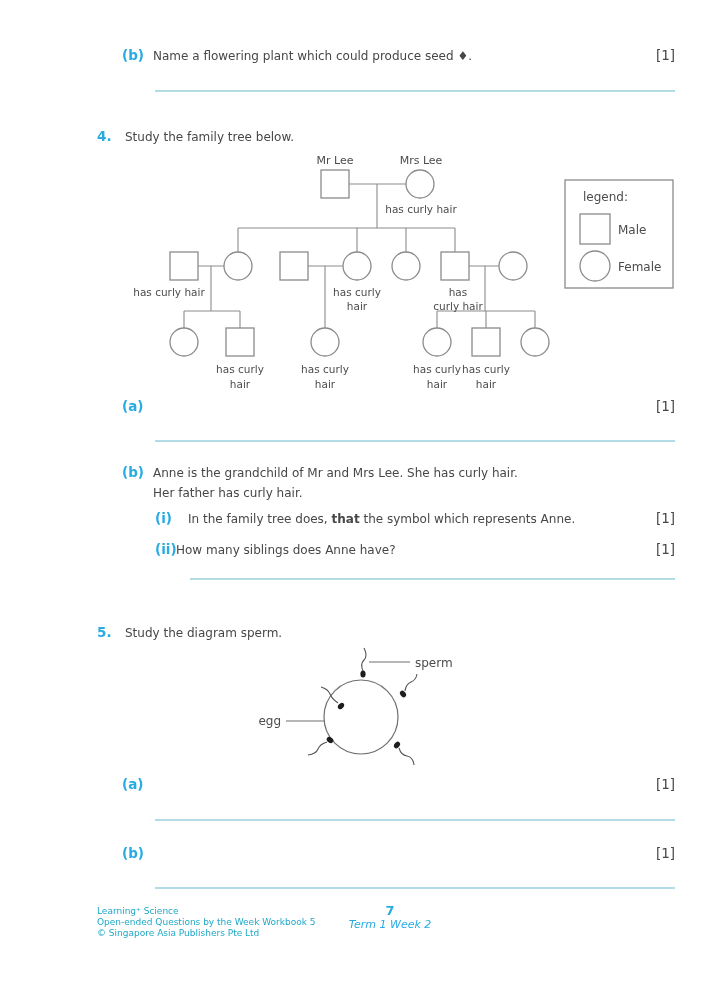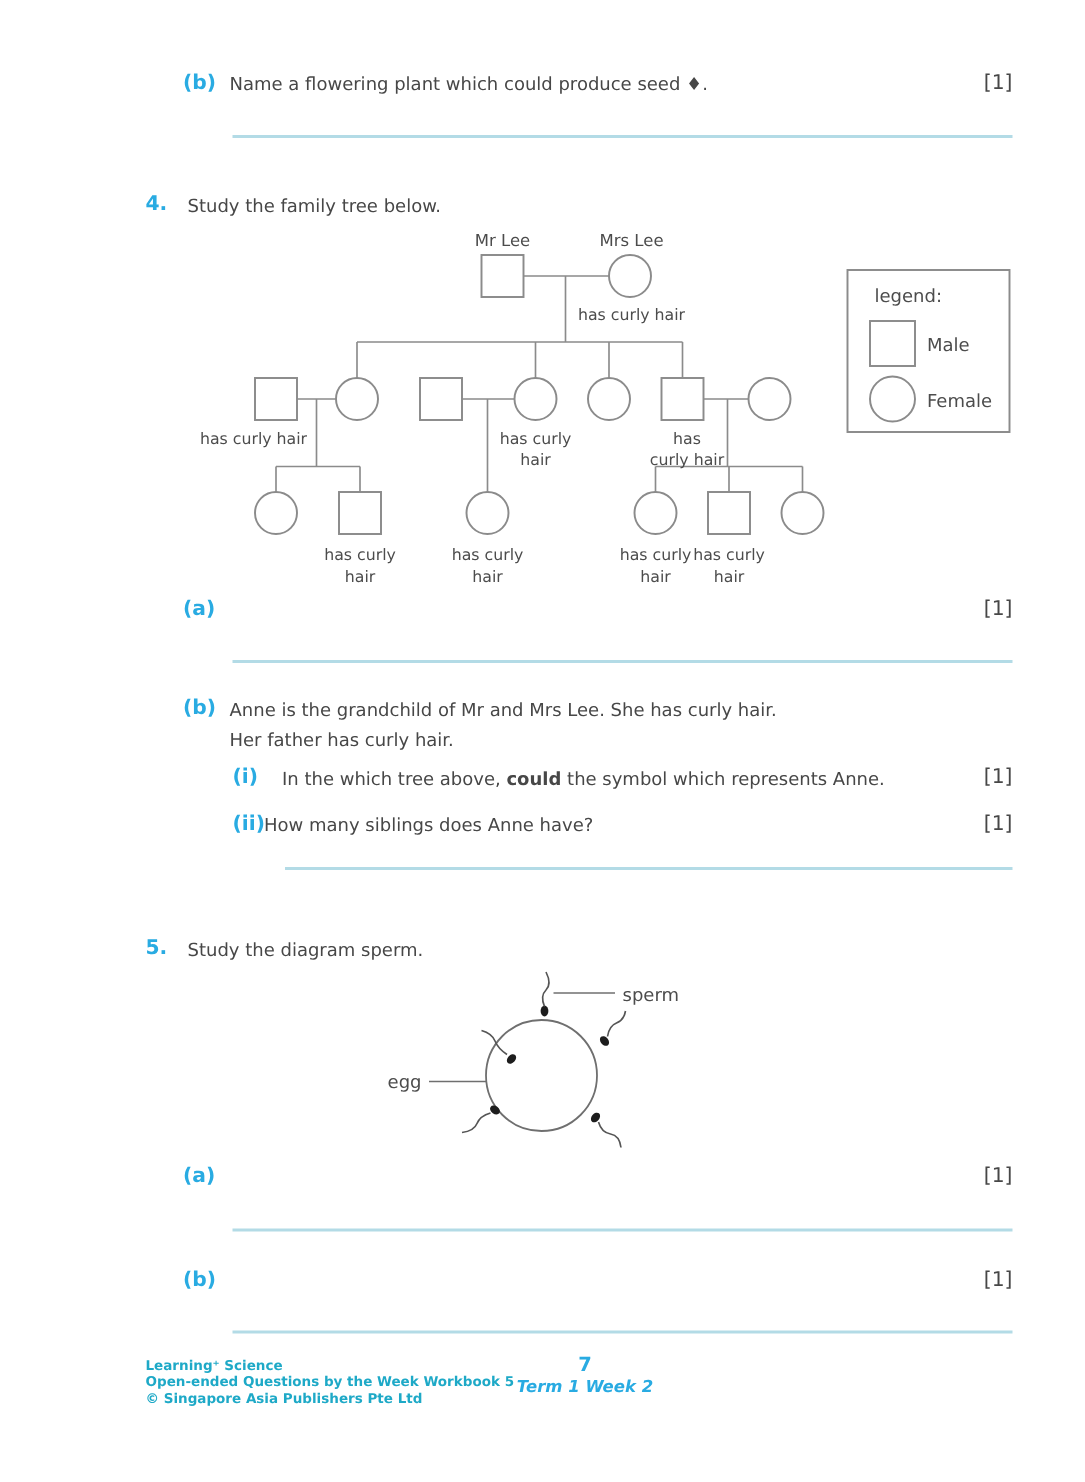--- a/index.html
+++ b/index.html
@@ -18,23 +18,23 @@
   .qnum{font-size:13.5px;font-weight:bold;color:var(--accent-cyan);}
   .marks{font-size:13.5px;color:var(--ink);right:48px;}
   .rule{height:2px;background:var(--rule-blue);}
   svg{overflow:visible;}
   svg text{font-family:"DejaVu Sans","Liberation Sans",sans-serif;fill:#4c4c4c;}
   .shape{fill:none;stroke:var(--stroke);stroke-width:1.3;}
   .conn{fill:none;stroke:var(--stroke);stroke-width:1.1;}
   .tlabel{font-size:10.5px;text-anchor:middle;}
   .tname{font-size:11px;text-anchor:middle;}
   .llabel{font-size:12px;}
-  .footer-imprint{font-size:9px;font-weight:bold;color:var(--footer-teal);line-height:11px;}
+  .footer-imprint{font-size:9px;font-weight:normal;color:var(--footer-teal);line-height:11px;}
   .pagenum{font-size:13px;font-weight:bold;color:var(--accent-cyan);text-align:center;}
-  .termlabel{font-size:11px;font-style:italic;color:var(--accent-cyan);text-align:center;font-weight:bold;}
+  .termlabel{font-size:11px;font-style:italic;color:var(--accent-cyan);text-align:center;}
   .bold{font-weight:bold;}
 </style>
 </head>
 <body>
 
 <div class="page">
 
   <span class="abs marker" style="left:122px;top:47px">(b)</span>
   <span class="abs qtext" style="left:153px;top:47px">Name a flowering plant which could produce seed ♦.</span>
   <span class="abs marks" style="top:47px">[1]</span>
@@ -95,21 +95,21 @@
 
   <span class="abs marker" style="left:122px;top:398px">(a)</span>
   <span class="abs marks" style="top:398px">[1]</span>
   <div class="abs rule" style="left:155px;top:440px;width:520px"></div>
 
   <span class="abs marker" style="left:122px;top:464px">(b)</span>
   <span class="abs qtext" style="left:153px;top:484px">Her father has curly hair.</span>
   <span class="abs qtext" style="left:153px;top:464px">Anne is the grandchild of Mr and Mrs Lee. She has curly hair.</span>
 
   <span class="abs marker" style="left:155px;top:510px">(i)</span>
-  <div class="abs qtext" style="left:188px;top:510px"><span>In the which tree above, </span><span class="bold">could</span><span> the symbol which represents Anne.</span></div>
+  <div class="abs qtext" style="left:188px;top:510px"><span>In the family tree does, </span><span class="bold">that</span><span> the symbol which represents Anne.</span></div>
   <span class="abs marks" style="top:510px">[1]</span>
 
   <span class="abs marker" style="left:155px;top:541px">(ii)</span>
   <span class="abs qtext" style="left:176px;top:541px">How many siblings does Anne have?</span>
   <span class="abs marks" style="top:541px">[1]</span>
   <div class="abs rule" style="left:190px;top:578px;width:485px"></div>
 
   <span class="abs qnum" style="left:97px;top:624px">5.</span>
   <span class="abs qtext" style="left:125px;top:624px">Study the diagram sperm.</span>
 

